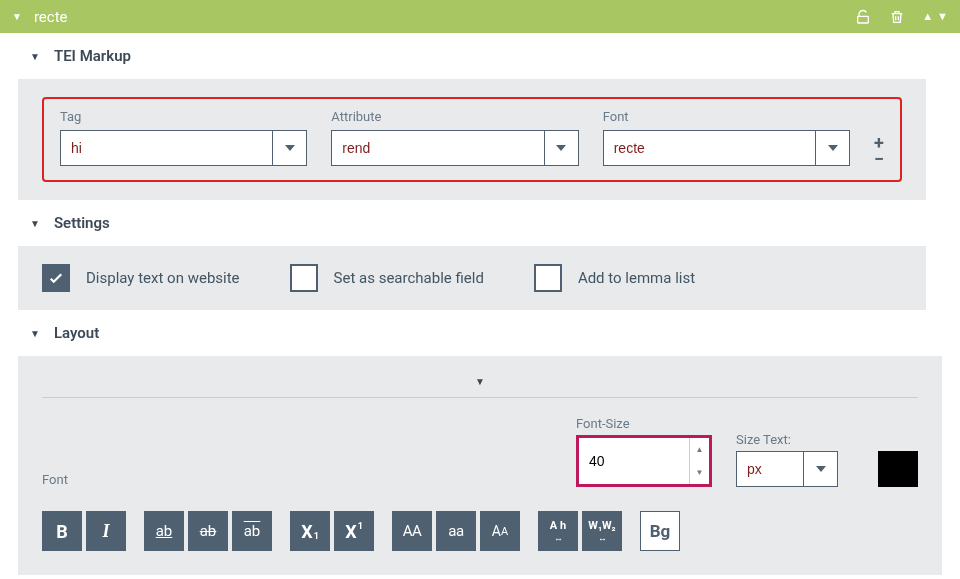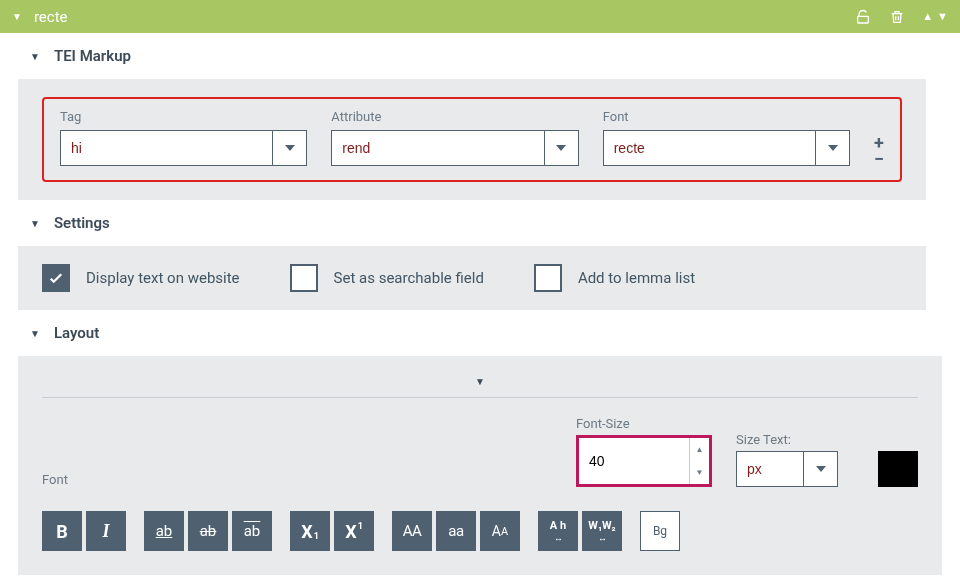--- a/index.html
+++ b/index.html
@@ -328,17 +328,17 @@
       </div>
       <div class="tbtn">
         <div class="spacing">
             <span class="txt">W₁W₂</span>
             <span class="arr">↔</span>
           </div>
       </div>
     </div>
     <div class="tb-group">
       <div class="tbtn outline">
-          <span style="font-size:12px;font-weight:400">Bg</span>
+          <span style="font-size:17px;font-weight:700">Bg</span>
         </div>
     </div>
   </div>
 </div>
 
 </body></html>

